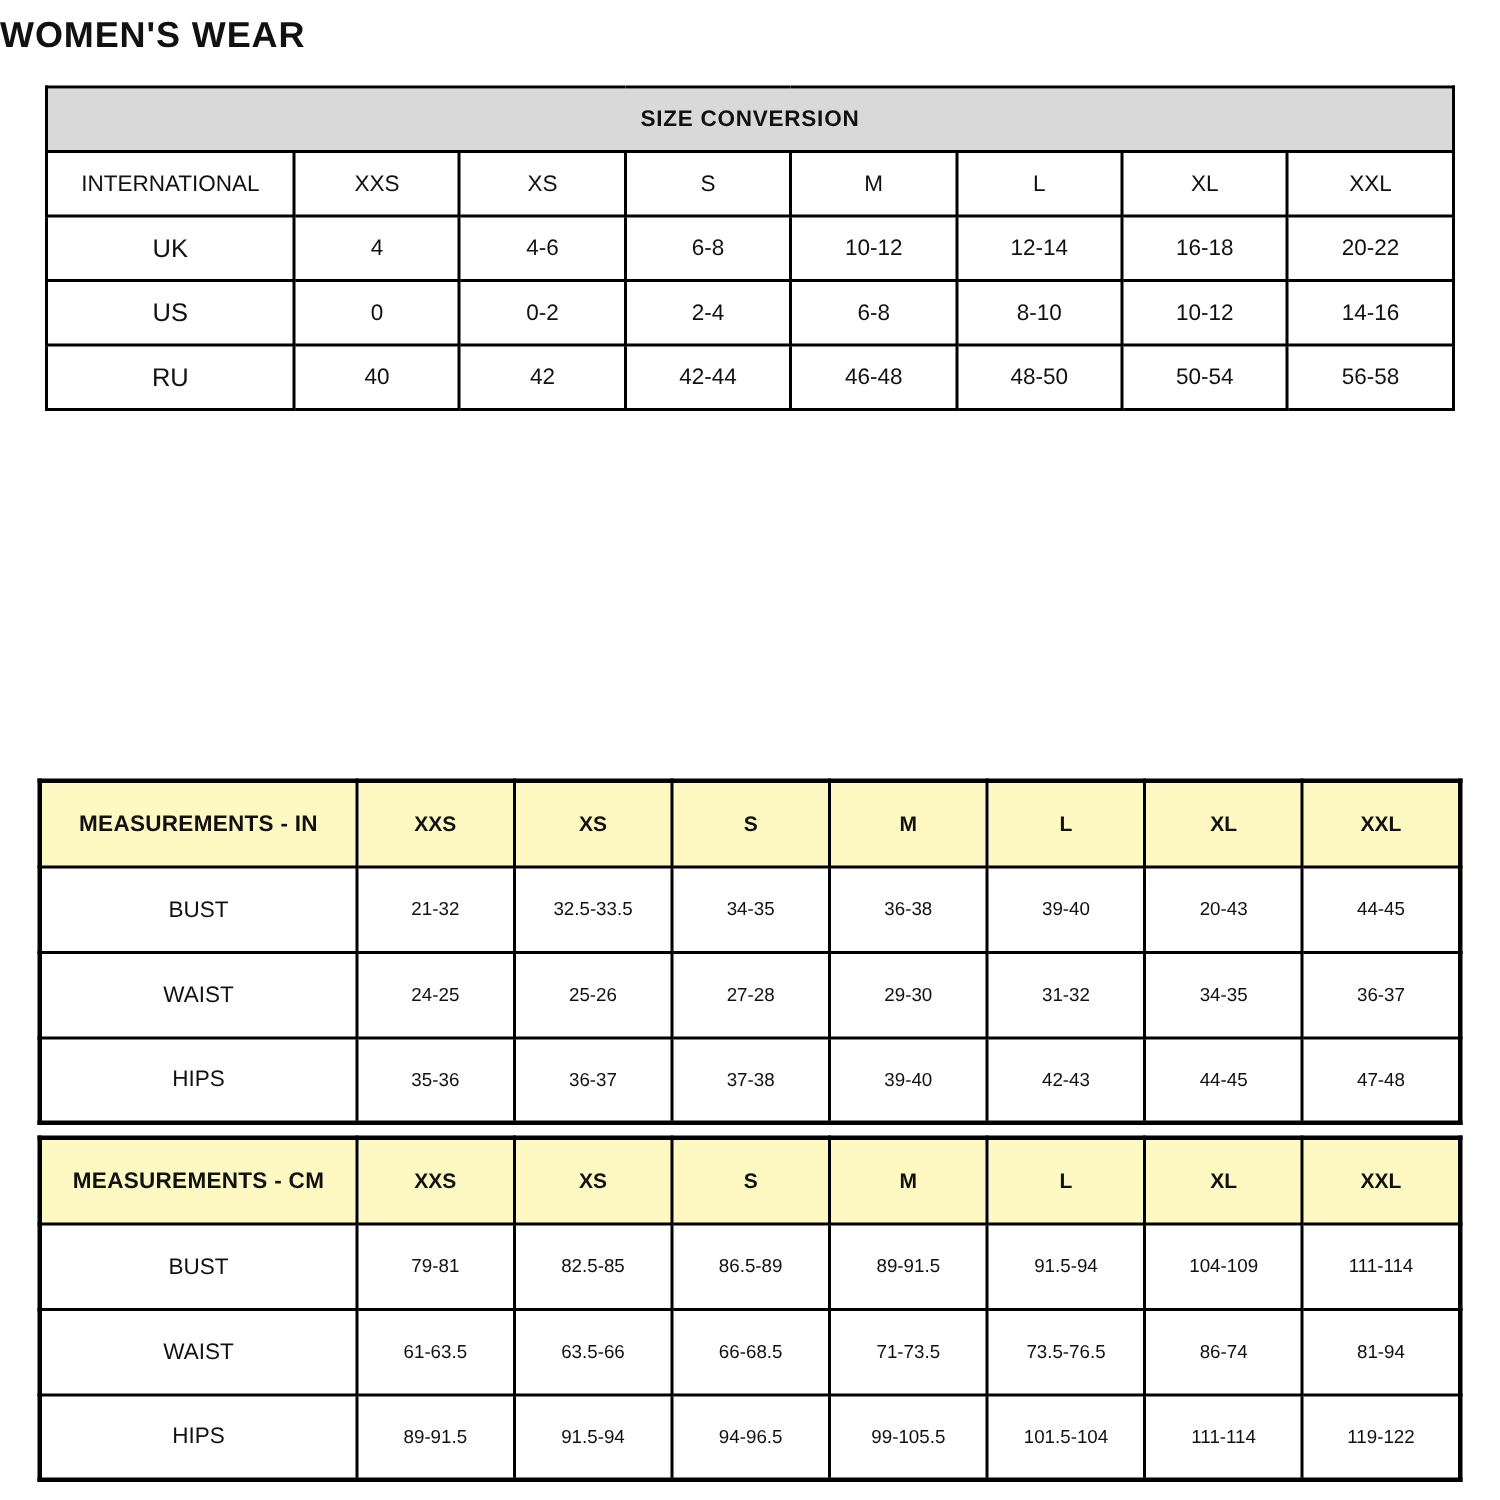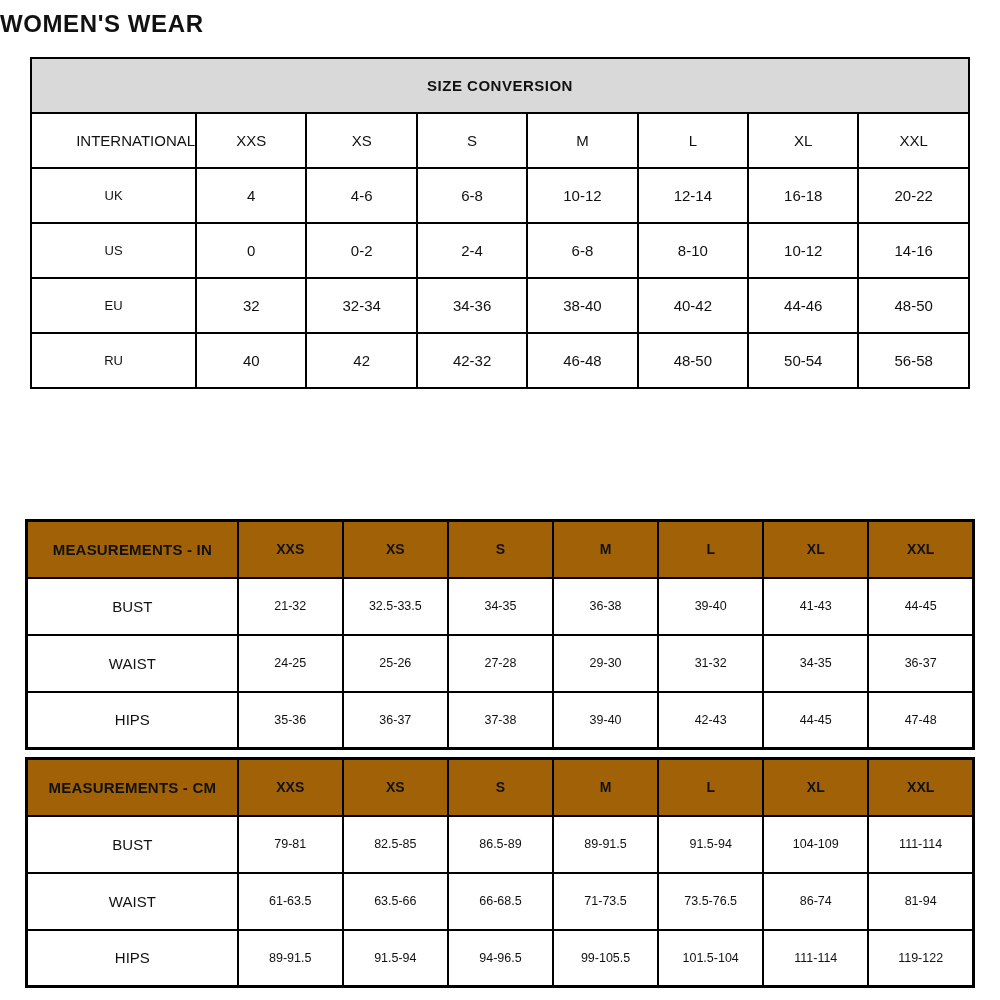--- a/index.html
+++ b/index.html
@@ -40,42 +40,42 @@
     overflow: hidden;
     white-space: nowrap;
   }
   
   #t1 {
     left: 30px;
     top: 57px;
     width: 940px;
     border: 2px solid #000000;
   }
-  #t1 tr { height: 55px; padding-left: 24px; }
+  #t1 tr { height: 43px; padding-left: 24px; }
   #t1 .table-title-cell {
     background: #d9d9d9;
     font-weight: 700;
     font-size: 15px;
     letter-spacing: 0.5px;
   }
-  #t1 .corner-cell { font-size: 15px; text-align: right; }
+  #t1 .corner-cell { font-size: 15px; }
   #t1 .size-head   { font-size: 15px; }
-  #t1 .row-label   { font-size: 13px; }
+  #t1 .row-label   { font-size: 17px; }
   #t1 .val         { font-size: 15px; }
   
   #t2, #t3 {
     left: 25px;
     width: 950px;
     border: 3px solid #000000;
   }
   #t2 { top: 519px; }
   #t3 { top: 757px; }
   #t2 tr, #t3 tr { height: 57px; }
   .m-table .head-row td {
-    background: #a16207;
+    background: #fef9c3;
     font-weight: 700;
   }
   .m-table .corner-cell { font-size: 15px; letter-spacing: 0.2px; }
   .m-table .size-head   { font-size: 14px; }
   .m-table .row-label   { font-size: 15px; margin-left: 48px; }
   .m-table .val         { font-size: 12.5px; }
 </style>
 </head>
 <body>
 
@@ -122,34 +122,24 @@
       <td class="row-label">US</td>
       <td class="val">0</td>
       <td class="val">0-2</td>
       <td class="val">2-4</td>
       <td class="val">6-8</td>
       <td class="val">8-10</td>
       <td class="val">10-12</td>
       <td class="val">14-16</td>
     </tr>
     <tr>
-      <td class="row-label">EU</td>
-      <td class="val">32</td>
-      <td class="val">32-34</td>
-      <td class="val">34-36</td>
-      <td class="val">38-40</td>
-      <td class="val">40-42</td>
-      <td class="val">44-46</td>
-      <td class="val">48-50</td>
-    </tr>
-    <tr>
       <td class="row-label">RU</td>
       <td class="val">40</td>
       <td class="val">42</td>
-      <td class="val">42-32</td>
+      <td class="val">42-44</td>
       <td class="val">46-48</td>
       <td class="val">48-50</td>
       <td class="val">50-54</td>
       <td class="val">56-58</td>
     </tr>
   </tbody>
     </table>
 
   <table id="t2" class="m-table">
     <colgroup>
@@ -173,21 +163,21 @@
       <td class="size-head">XL</td>
       <td class="size-head">XXL</td>
     </tr>
     <tr>
       <td class="row-label">BUST</td>
       <td class="val">21-32</td>
       <td class="val">32.5-33.5</td>
       <td class="val">34-35</td>
       <td class="val">36-38</td>
       <td class="val">39-40</td>
-      <td class="val">41-43</td>
+      <td class="val">20-43</td>
       <td class="val">44-45</td>
     </tr>
     <tr>
       <td class="row-label">WAIST</td>
       <td class="val">24-25</td>
       <td class="val">25-26</td>
       <td class="val">27-28</td>
       <td class="val">29-30</td>
       <td class="val">31-32</td>
       <td class="val">34-35</td>

